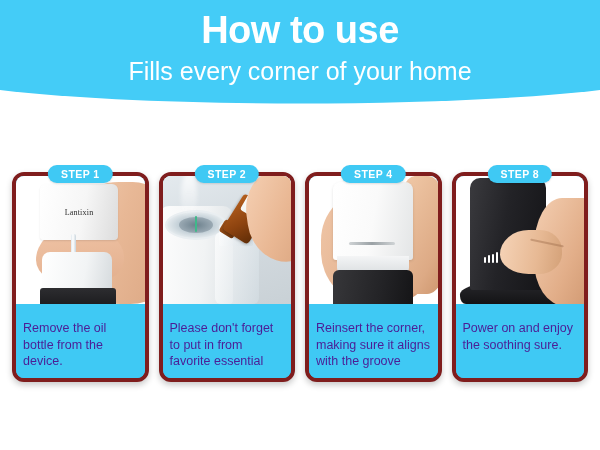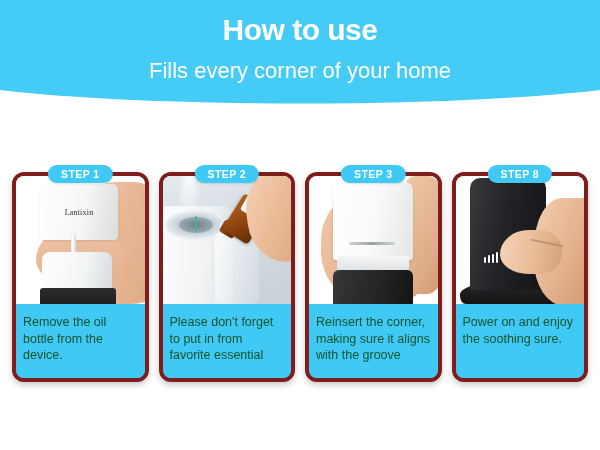--- a/index.html
+++ b/index.html
@@ -38,29 +38,29 @@
     left: 0; top: 0;
     width: 600px;
     height: 100px;
     display: flex;
     flex-direction: column;
     align-items: center;
     justify-content: flex-start;
     padding-top: 6px;
   }
   .header-title {
-    font-size: 30px;
+    font-size: 38px;
     font-weight: bold;
     color: #ffffff;
     letter-spacing: -0.5px;
     line-height: 48px;
     white-space: nowrap;
   }
   .header-subtitle {
-    font-size: 22px;
+    font-size: 25px;
     font-weight: normal;
     color: #ffffff;
     line-height: 30px;
     margin-top: 2px;
     white-space: nowrap;
   }
 
   
   .cards {
     position: absolute;
@@ -97,24 +97,24 @@
     width: 100%;
     height: 128px;
     background: #ffffff;
     overflow: hidden;
     flex: 0 0 128px;
   }
 
   .card-caption {
     flex: 1 1 auto;
     background: #3fc9f4;
-    color: #14532d;
+    color: #4c1d95;
     font-size: 12.5px;
     line-height: 16.5px;
-    padding: 10px 7px 4px 7px;
+    padding: 16px 7px 4px 7px;
     text-align: left;
   }
 
   
   .step-badge {
     position: absolute;
     top: -11px;
     left: 50%;
     transform: translateX(-50%);
     background: #3fc9f4;
@@ -442,21 +442,21 @@
           <div class="p2-oilbottle"></div>
           <div class="p2-label"></div>
           <div class="p2-labelgreen"></div>
           <div class="p2-hand"></div>
         </div>
         <div class="card-caption">Please don't forget to put in from favorite essential</div>
       </div>
     </div>
 
     <div class="card">
-      <div class="step-badge">STEP 3</div>
+      <div class="step-badge">STEP 4</div>
       <div class="card-clip">
         <div class="card-photo">
           <div class="p3-hand"></div>
           <div class="p3-hand-r"></div>
           <div class="p3-bottle"></div>
           <div class="p3-slot"></div>
           <div class="p3-collar"></div>
           <div class="p3-base"></div>
         </div>
         <div class="card-caption">Reinsert the corner, making sure it aligns with the groove</div>

